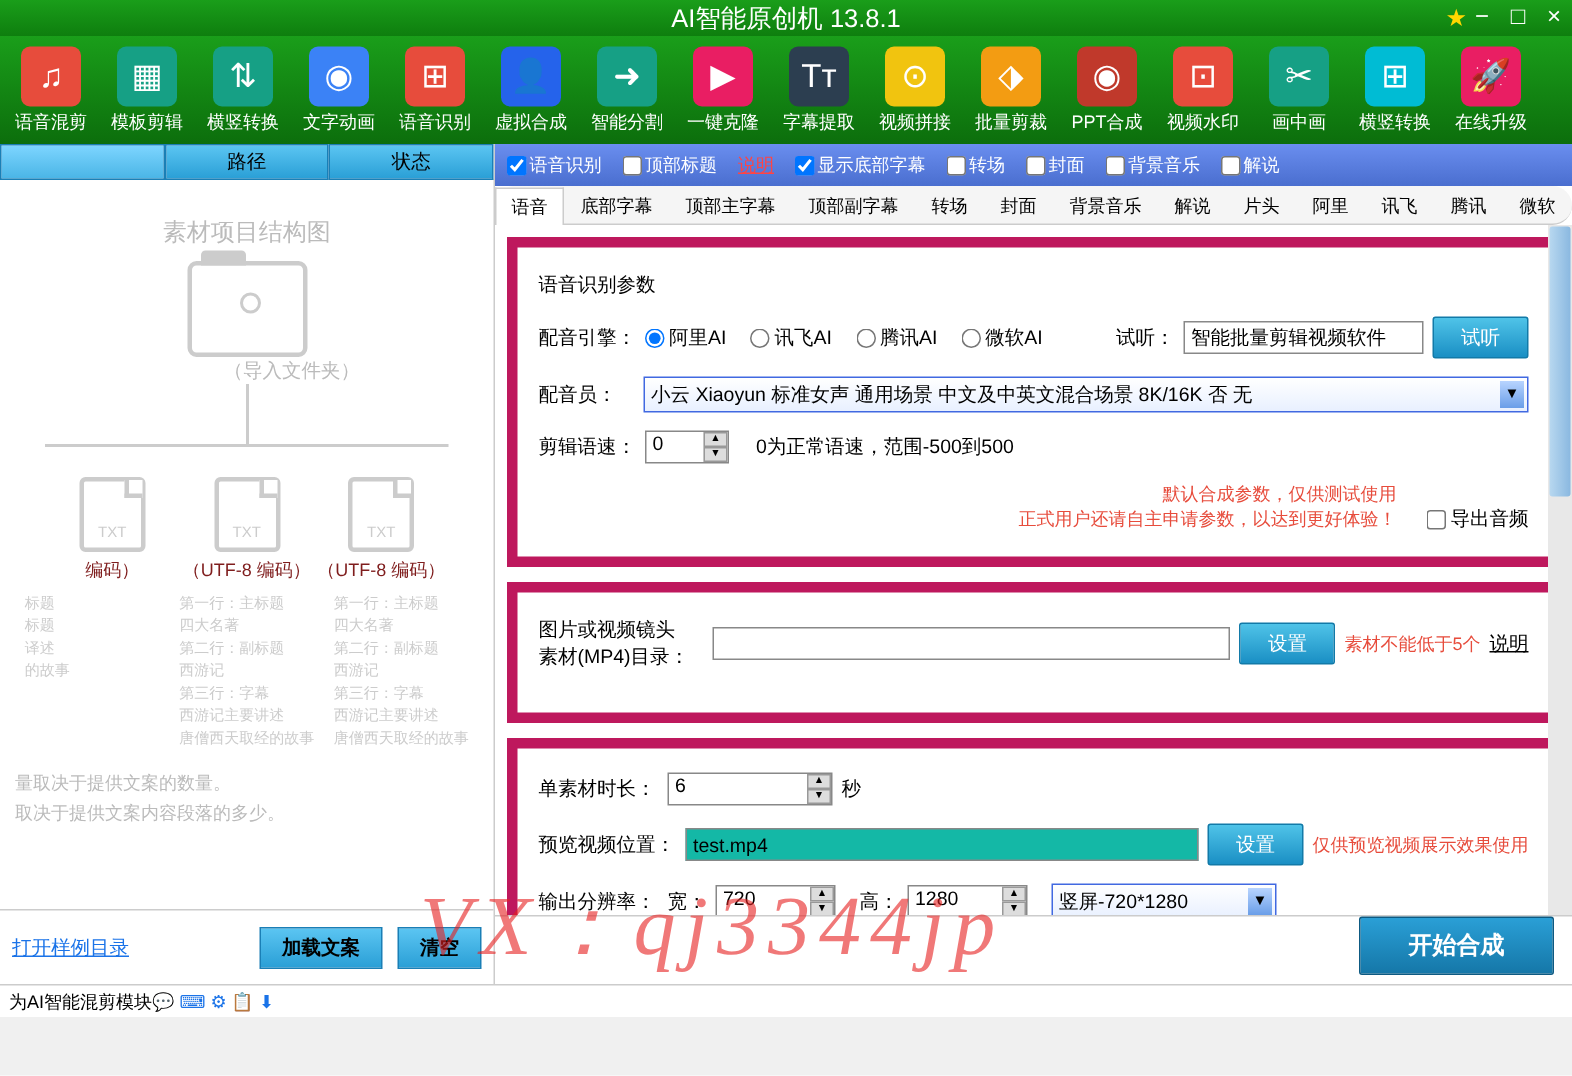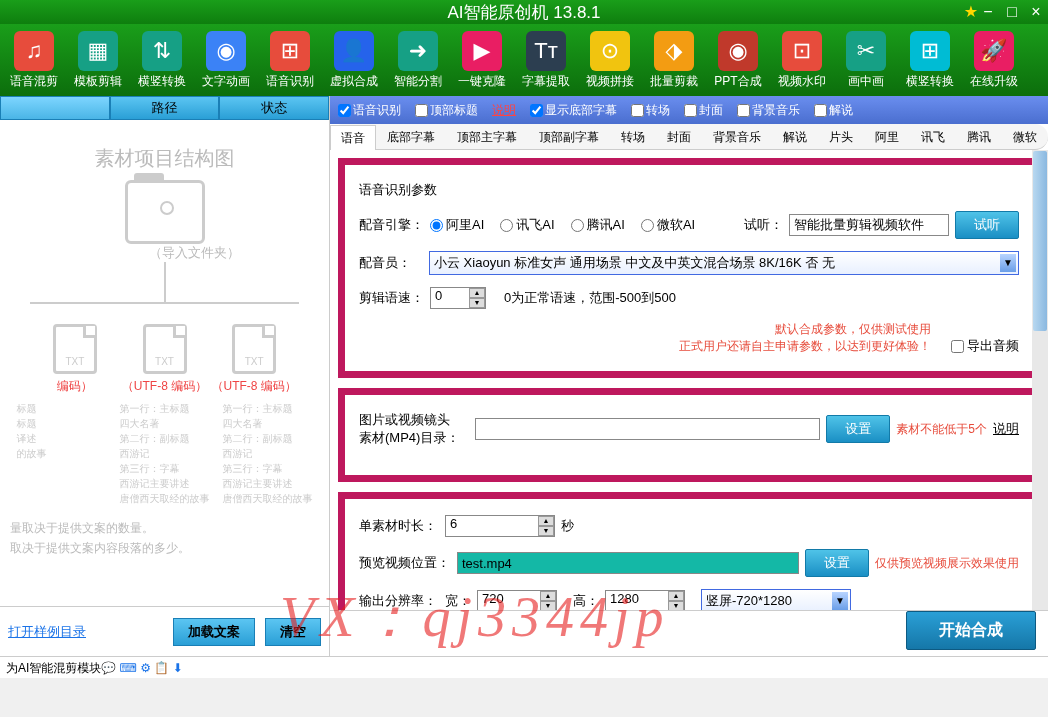--- a/index.html
+++ b/index.html
@@ -26,32 +26,32 @@
 .ic-dred { background: #c0392b; }
 .ic-cyan { background: #00bcd4; }
 
 .main { display: flex; height: 560px; background: #fff; }
 .left-panel { width: 330px; border-right: 1px solid #ccc; display: flex; flex-direction: column; position: relative; }
 .tab-header { display: flex; height: 24px; background: #fff; border-bottom: 1px solid #ccc; }
 .tab-btn { flex: 1; height: 24px; background: linear-gradient(#5bc5f2, #2a9fd6); border: 1px solid #1a7fb6; color: #000; font-size: 13px; text-align: center; line-height: 22px; cursor: pointer; }
 .tab-btn:first-child { background: linear-gradient(#7dd5ff, #4ab5e6); }
 
 .diagram-area { flex: 1; padding: 10px; color: #bbb; font-size: 13px; overflow: hidden; position: relative; }
-.diagram-title { font-size: 20px; color: #bbb; text-align: center; margin: 15px 0 8px; }
+.diagram-title { font-size: 16px; color: #bbb; text-align: center; margin: 15px 0 8px; }
 .diagram-import { text-align: center; color: #bbb; font-size: 13px; margin-left: 60px; }
 .folder-box { width: 80px; height: 64px; border: 3px solid #ccc; border-radius: 6px; margin: 6px auto 0; position: relative; }
 .folder-tab { width: 30px; height: 10px; background: #ccc; position: absolute; top: -10px; left: 6px; border-radius: 3px 3px 0 0; }
 .folder-circle { width: 14px; height: 14px; border: 2px solid #ccc; border-radius: 50%; position: absolute; top: 18px; left: 32px; }
 .connector { height: 40px; border-left: 2px solid #ccc; margin: 0 auto; width: 2px; }
 .branch { display: flex; justify-content: space-around; border-top: 2px solid #ccc; margin: 0 20px; padding-top: 20px; position: relative; }
 .branch-item { text-align: center; color: #bbb; font-size: 12px; width: 90px; }
 .txt-box { width: 44px; height: 50px; border: 3px solid #ccc; border-radius: 4px; margin: 0 auto 4px; position: relative; }
 .txt-fold { width: 12px; height: 12px; border-left: 3px solid #ccc; border-bottom: 3px solid #ccc; position: absolute; top: -1px; right: -1px; background: #fff; }
 .txt-label { font-size: 10px; color: #ccc; position: absolute; bottom: 4px; width: 100%; text-align: center; }
-.enc-label { font-size: 12px; color: #ef4444; margin-top: 2px; }
+.enc-label { font-size: 12px; color: #7f1d1d; margin-top: 2px; }
 .desc-text { color: #bbb; font-size: 12px; line-height: 1.7; margin-top: 12px; }
 
 .left-bottom { height: 50px; display: flex; align-items: center; padding: 0 8px; border-top: 1px solid #ccc; gap: 10px; }
 .link-btn { color: #1a73e8; text-decoration: underline; font-size: 13px; cursor: pointer; }
 .action-btn { padding: 4px 14px; background: linear-gradient(#5bc5f2, #2a9fd6); border: 1px solid #1a7fb6; font-size: 13px; font-weight: bold; cursor: pointer; }
 
 .right-panel { flex: 1; display: flex; flex-direction: column; position: relative; }
 .options-bar { height: 28px; background: linear-gradient(#6a8eef, #4a6ecf); display: flex; align-items: center; padding: 0 8px; gap: 4px; }
 .opt-item { display: flex; align-items: center; gap: 2px; color: #fff; font-size: 12px; margin-right: 10px; }
 .opt-item input { width: 13px; height: 13px; }

